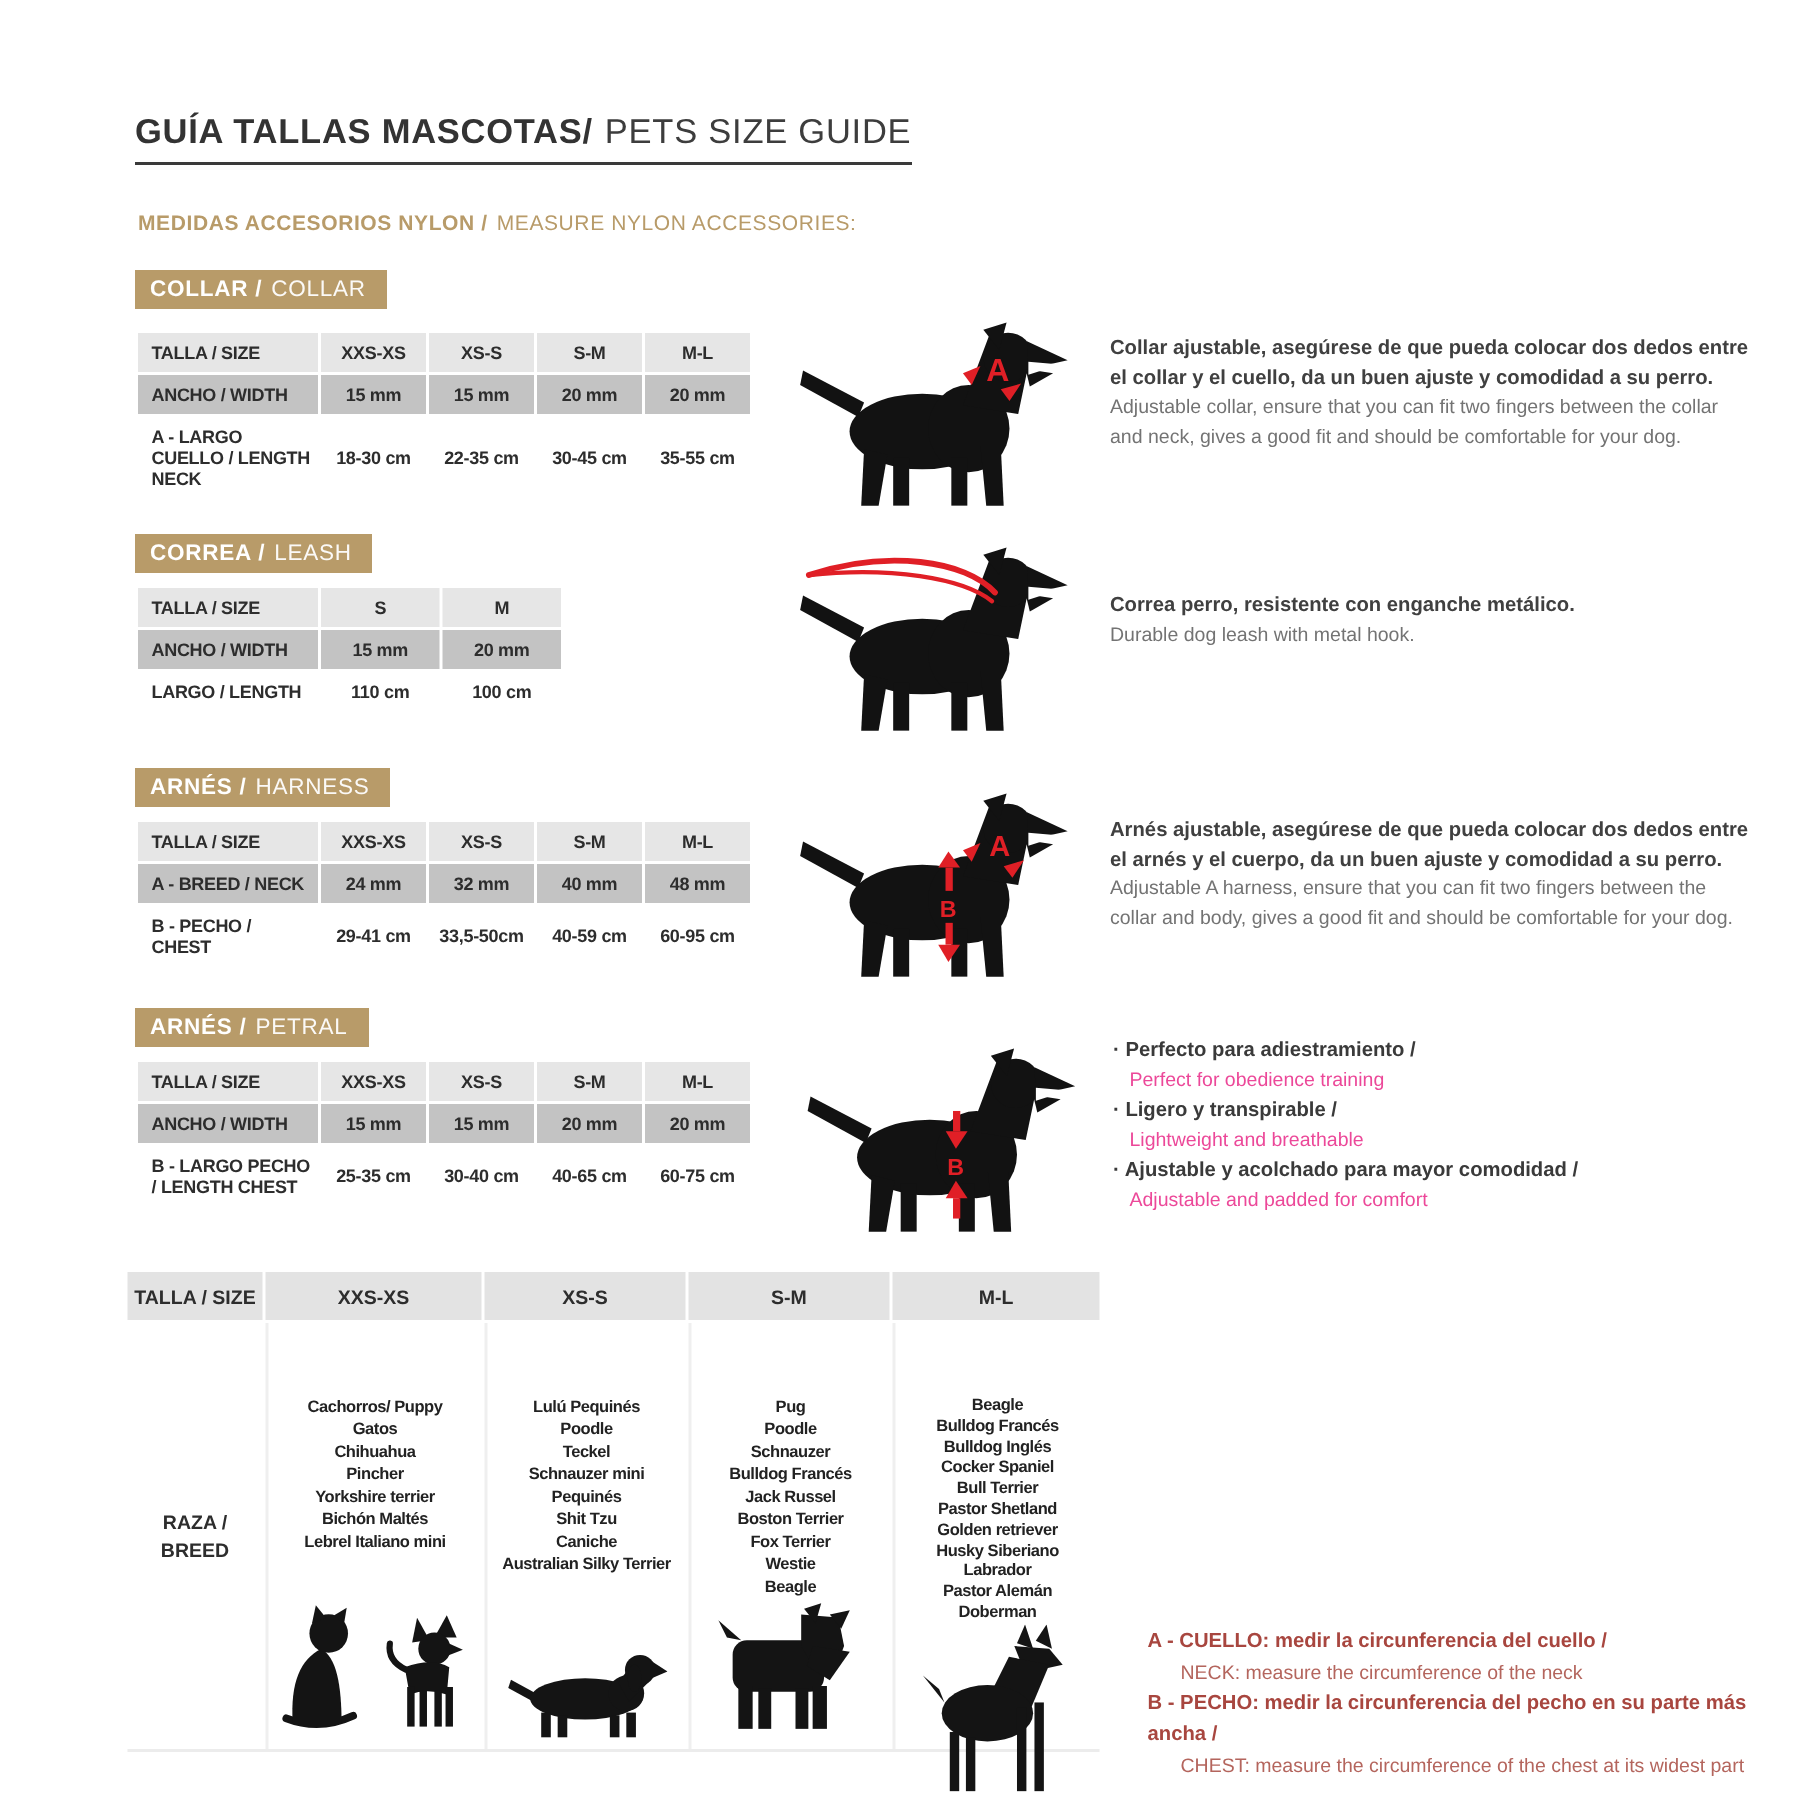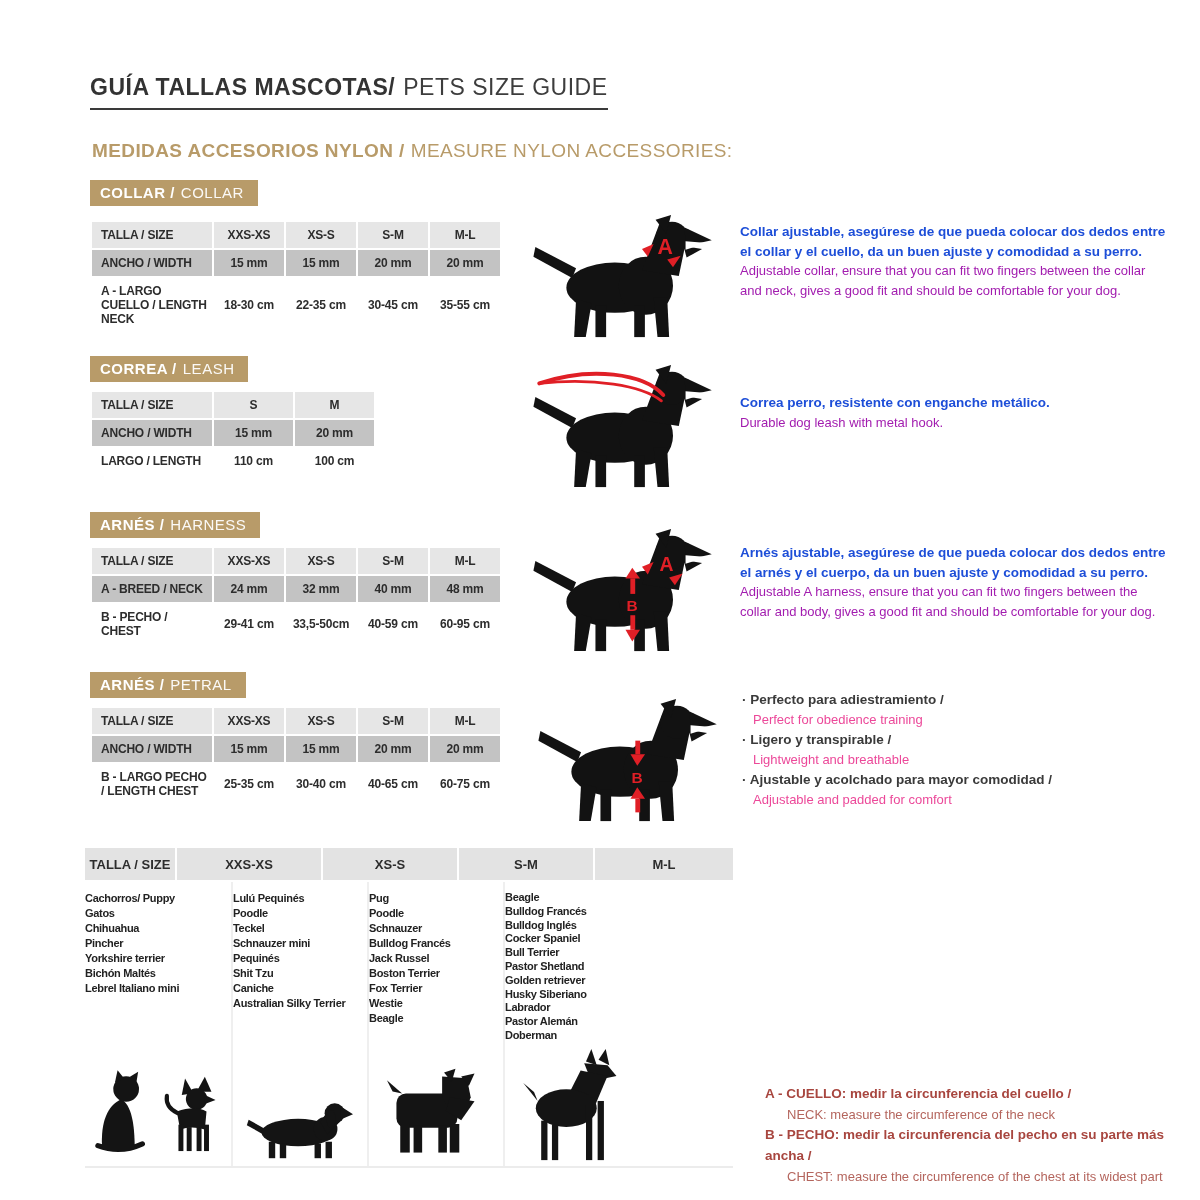--- a/index.html
+++ b/index.html
@@ -5,21 +5,21 @@
   * { box-sizing: border-box; }
   html,body { margin:0; padding:0; background:#fff; }
   body { font-family:"Liberation Sans", sans-serif; color:#2d2d2d; }
   .page { position:relative; width:1200px; height:1200px; background:#ffffff; overflow:hidden; }
 
   
   .title { position:absolute; left:90px; top:74px; font-size:23px; font-weight:700; color:#333;
            letter-spacing:.5px; border-bottom:2px solid #3a3a3a; padding-bottom:7px; white-space:nowrap; }
   .title .en { font-weight:400; color:#3d3d3d; margin-left:8px; }
 
-  .subtitle { position:absolute; left:92px; top:140px; font-size:19px; font-weight:700;
+  .subtitle { position:absolute; left:92px; top:140px; font-size:14px; font-weight:700;
               color:#b89b69; letter-spacing:.4px; white-space:nowrap; }
   .subtitle .en { font-weight:400; margin-left:6px; }
 
   
   .badge { position:absolute; left:90px; background:#b89b69; color:#fff; font-size:15px;
            font-weight:700; padding:4px 14px 5px 10px; letter-spacing:.5px; white-space:nowrap; }
   .badge .en { font-weight:400; margin-left:6px; opacity:.95; }
 
   
   .size-table { position:absolute; border-collapse:separate; border-spacing:2px; }
@@ -27,22 +27,22 @@
                    padding:6px 3px; letter-spacing:-0.2px; }
   .size-table td.lab { text-align:left; padding-left:9px; width:120px; }
   .size-table .r-head td { background:#e6e6e6; }
   .size-table .r-mid  td { background:#c3c3c3; }
   .size-table .r-white td { background:#ffffff; }
   .w5 td:not(.lab) { width:70px; }
   .w3 td:not(.lab) { width:79px; }
 
   
   .desc { position:absolute; left:740px; width:428px; }
-  .desc .es { font-size:13.5px; font-weight:700; color:#1d4ed8; line-height:1.45; }
-  .desc .en { font-size:13px;  font-weight:400; color:#a21caf; line-height:1.5; }
+  .desc .es { font-size:13.5px; font-weight:700; color:#404040; line-height:1.45; }
+  .desc .en { font-size:13px;  font-weight:400; color:#737373; line-height:1.5; }
 
   .bullets { position:absolute; left:742px; width:434px; }
   .bullet .es { font-size:13.5px; font-weight:700; color:#3a3a3a; line-height:1.5; }
   .bullet .es::before { content:"\00B7  "; font-weight:700; }
   .bullet .en { font-size:13px; font-weight:400; color:#ec4899; line-height:1.5; padding-left:11px; }
 
   
   .dog { position:absolute; }
   .dog text { font-family:"Liberation Sans", sans-serif; font-weight:bold; }
 
@@ -52,22 +52,22 @@
   .breed-head .cell { background:#e3e3e3; height:32px; display:flex; align-items:center;
                       justify-content:center; font-size:13px; font-weight:700; color:#2d2d2d; }
   .bw0{width:90px;} .bw1{width:144px;} .bw2{width:134px;} .bw3{width:134px;} .bw4{width:138px;}
   .breed-body { display:flex; gap:2px; margin-top:2px; border-bottom:2px solid #ececec; }
   .breed-body .bcell { height:284px; display:flex; flex-direction:column; align-items:center;
                        padding-top:9px; }
   .breed-body .bcell + .bcell { border-left:2px solid #efefef; }
   .breed-body .raza { justify-content:center; padding-top:0; font-size:13px; font-weight:700;
                       text-align:center; }
   .breed-body .raza .raza-inner { width:62px; line-height:1.5; }
-  .breed-list { font-size:11px; font-weight:700; color:#222; text-align:left;
-                line-height:15px; letter-spacing:-0.3px; width:100%; }
+  .breed-list { font-size:11px; font-weight:700; color:#222; text-align:center;
+                line-height:15px; letter-spacing:-0.3px; width:100%;margin-top:40px; }
   .tight .breed-list { line-height:13.8px; }
   .sil { margin-top:auto; margin-bottom:5px; display:flex; align-items:flex-end;
          justify-content:center; gap:6px; }
 
   
   .notes { position:absolute; left:765px; top:1084px; width:436px; }
   .note .es { color:#a8463f; font-weight:700; font-size:13.5px; line-height:1.55; }
   .note .en { color:#b4655d; font-weight:400; font-size:13px; line-height:1.55; padding-left:22px; }
 </style>
 </head>
@@ -288,20 +288,23 @@
 
   <div class="breed-table">
     <div class="breed-head">
       <div class="cell bw0">TALLA /  SIZE</div>
       <div class="cell bw1">XXS-XS</div>
       <div class="cell bw2">XS-S</div>
       <div class="cell bw3">S-M</div>
       <div class="cell bw4">M-L</div>
     </div>
     <div class="breed-body">
+      <div class="bcell raza bw0">
+        <div class="raza-inner">RAZA / BREED</div>
+      </div>
 
       <div class="bcell bw1">
         <div class="breed-list">
             <div>Cachorros/ Puppy</div>
             <div>Gatos</div>
             <div>Chihuahua</div>
             <div>Pincher</div>
             <div>Yorkshire terrier</div>
             <div>Bichón Maltés</div>
             <div>Lebrel Italiano mini</div>

